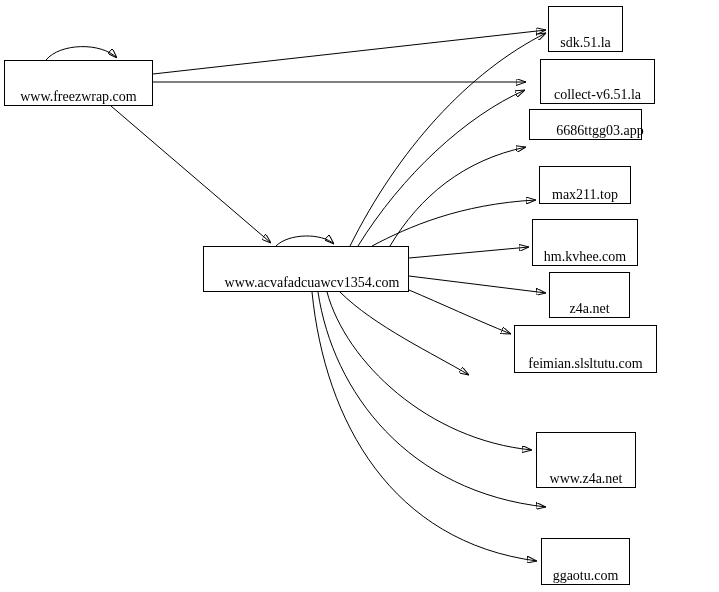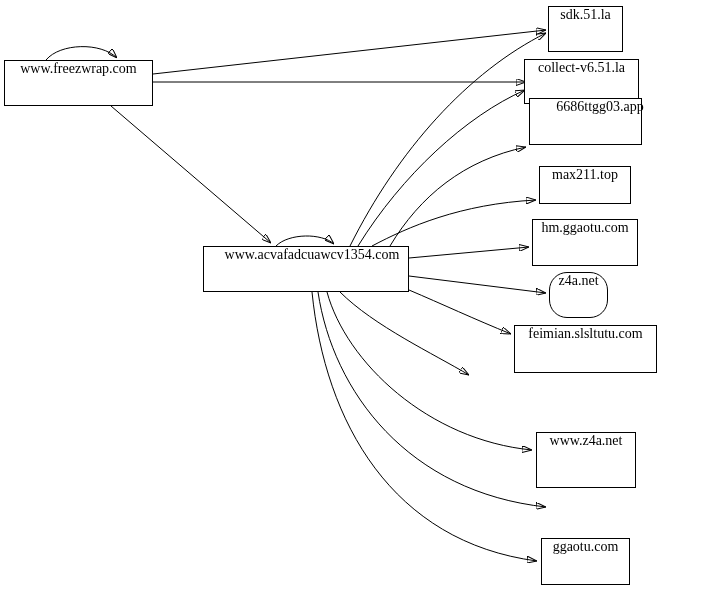--- a/index.html
+++ b/index.html
@@ -26,21 +26,21 @@
     fill: none;
     stroke: #000000;
     stroke-width: 1;
   }
   .node {
     position: absolute;
     box-sizing: border-box;
     background: #ffffff;
     border: 1px solid #000000;
     display: flex;
-    align-items: flex-start;
+    align-items: flex-end;
     justify-content: center;
     font-size: 14px;
     color: #000000;
     white-space: nowrap;
   }
 </style>
 </head>
 <body>
 
 <div class="canvas">
@@ -76,37 +76,37 @@
   </div>
 
   <div class="node" style="left:203px; top:246px; width:206px; height:46px;padding-left:12px;">
     <span>www.acvafadcuawcv1354.com</span>
   </div>
 
   <div class="node" style="left:548px; top:6px; width:75px; height:46px;">
     <span>sdk.51.la</span>
   </div>
 
-  <div class="node" style="left:524px; top:59px; width:115px; height:45px;">
+  <div class="node" style="left:540px; top:59px; width:115px; height:45px;">
     <span>collect-v6.51.la</span>
   </div>
 
-  <div class="node" style="left:529px; top:98px; width:113px; height:47px;padding-left:29px;">
+  <div class="node" style="left:529px; top:109px; width:113px; height:31px;padding-left:29px;">
     <span>6686ttgg03.app</span>
   </div>
 
   <div class="node" style="left:539px; top:166px; width:92px; height:38px;">
     <span>max211.top</span>
   </div>
 
   <div class="node" style="left:532px; top:219px; width:106px; height:47px;">
-    <span>hm.ggaotu.com</span>
+    <span>hm.kvhee.com</span>
   </div>
 
-  <div class="node" style="left:549px; top:272px; width:59px; height:46px;border-radius:18px;">
+  <div class="node" style="left:549px; top:272px; width:81px; height:46px;">
     <span>z4a.net</span>
   </div>
 
   <div class="node" style="left:514px; top:325px; width:143px; height:48px;">
     <span>feimian.slsltutu.com</span>
   </div>
 
 
   <div class="node" style="left:536px; top:432px; width:100px; height:56px;">
     <span>www.z4a.net</span>

